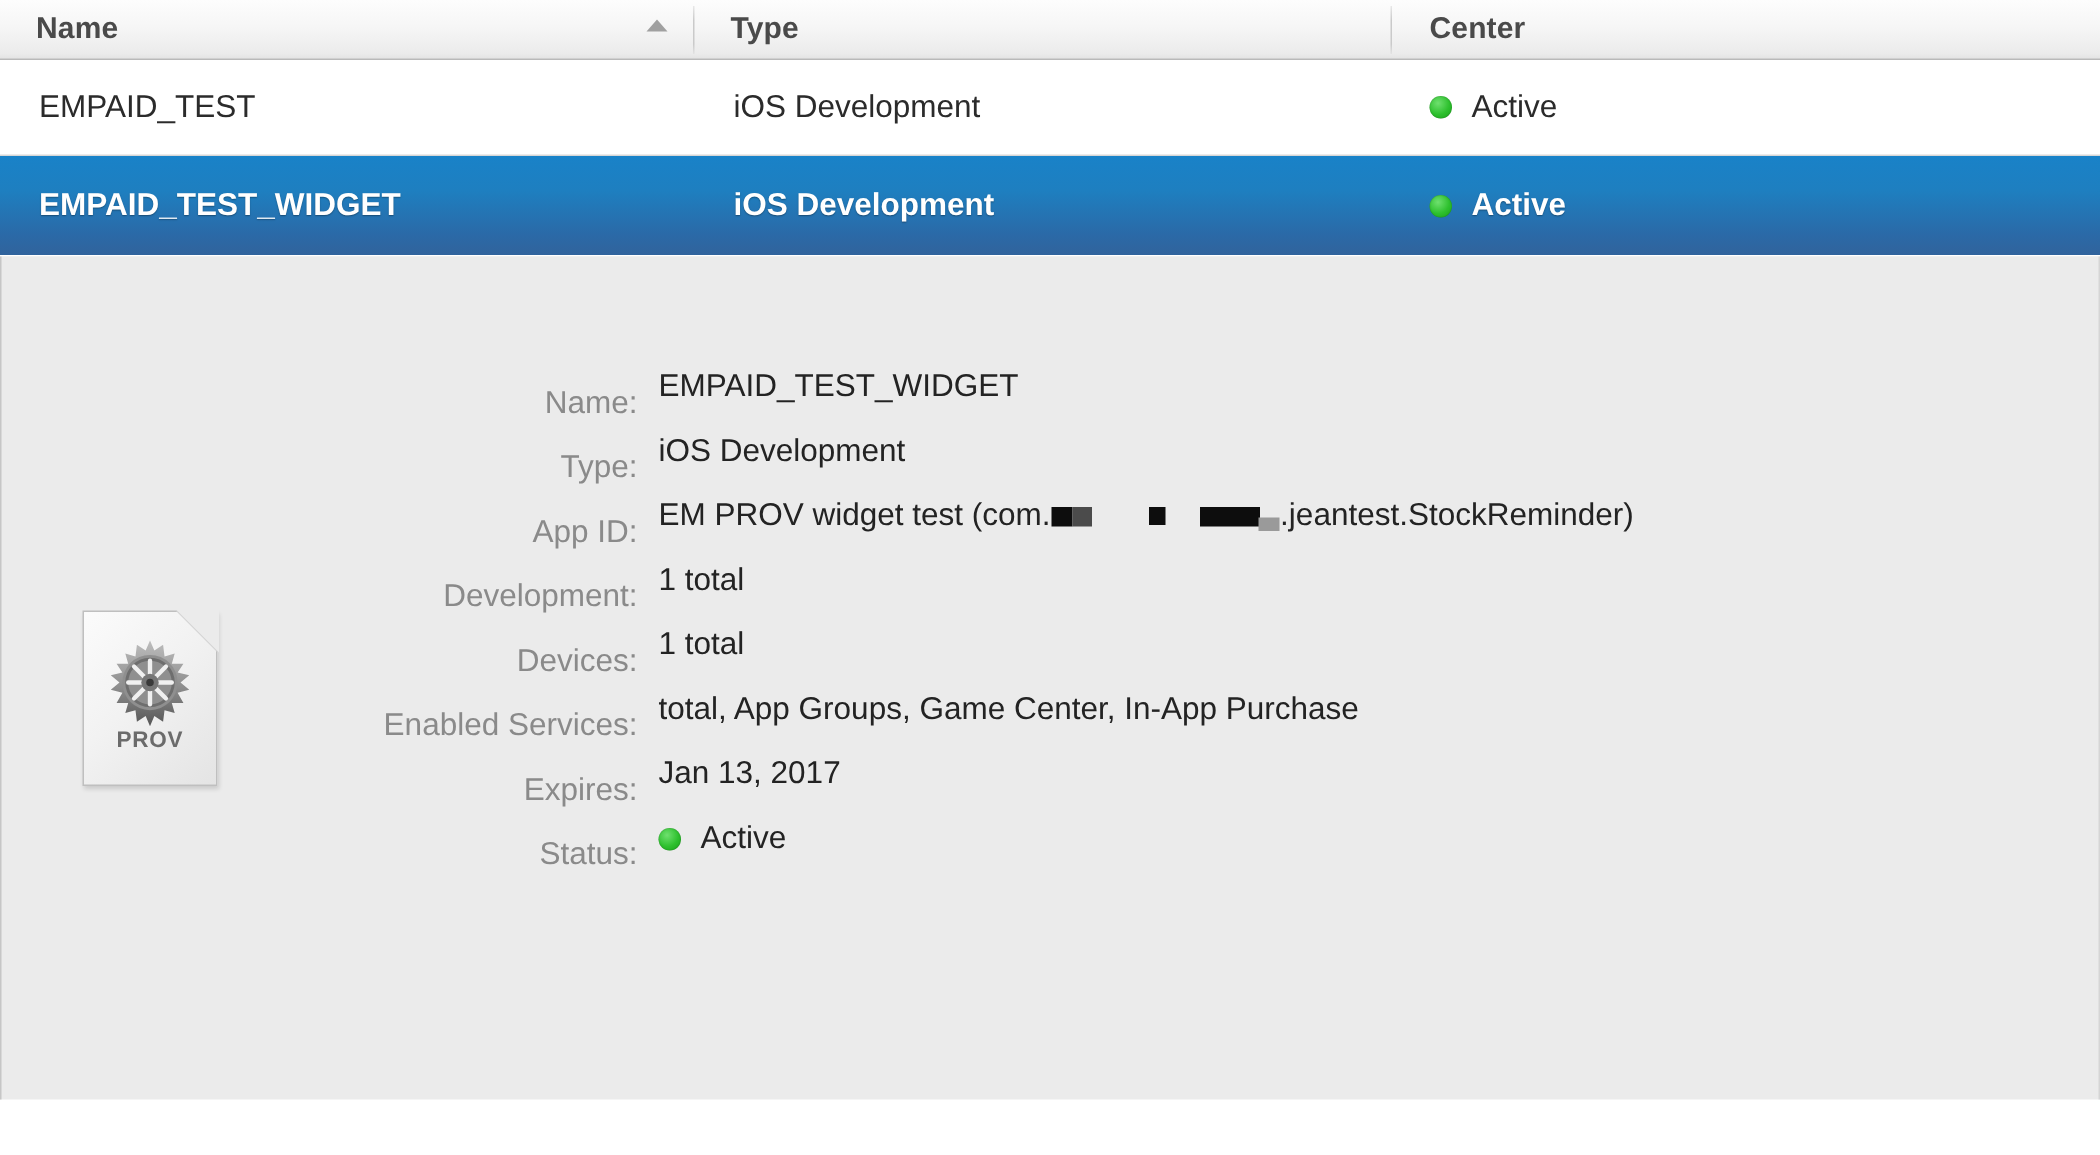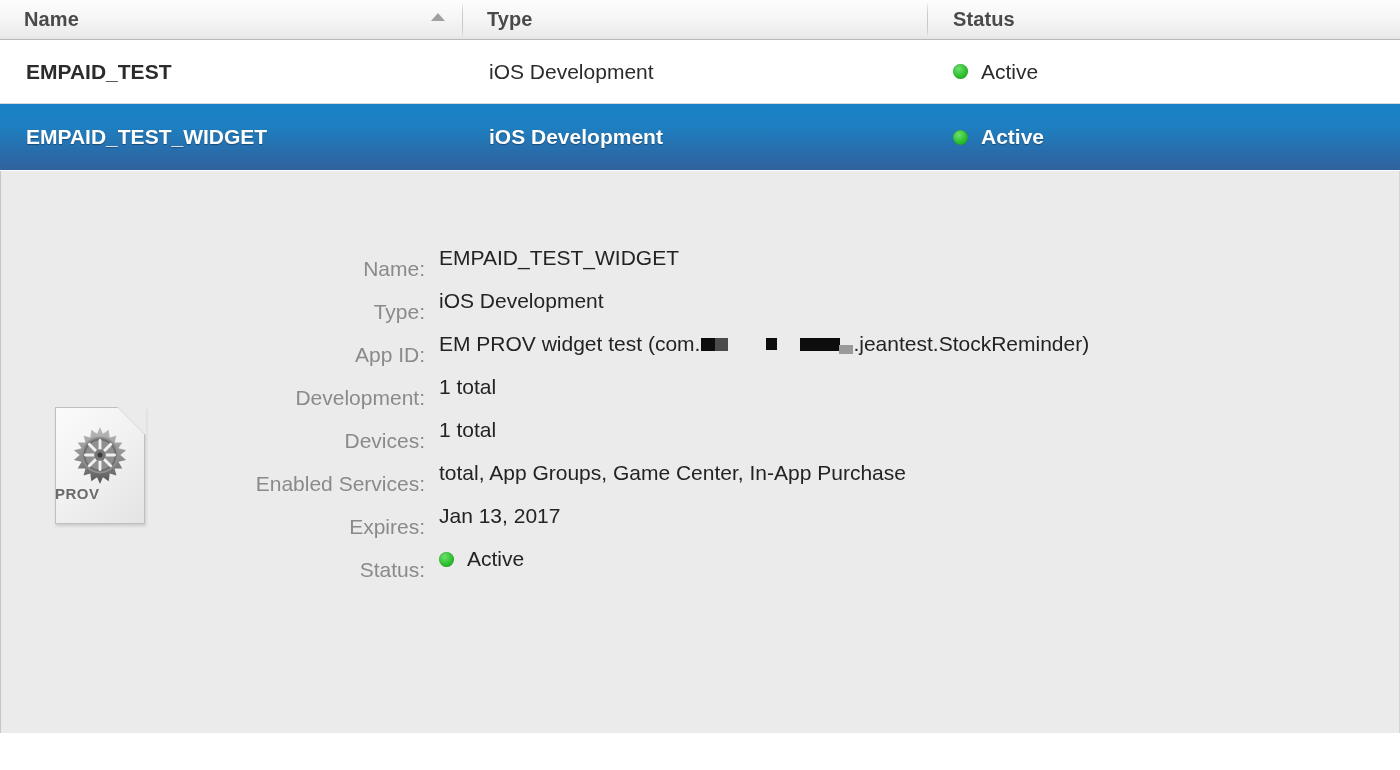--- a/index.html
+++ b/index.html
@@ -82,21 +82,21 @@
   .cell {
     position: absolute;
     top: 0;
     height: 100%;
     display: flex;
     align-items: center;
     font-size: 21px;
     color: #2b2b2b;
     white-space: nowrap;
   }
-  .cell.c-name   { left: 26px; font-weight: bold; }
+  .cell.c-name   { left: 26px; font-weight: normal; }
   .cell.c-type   { left: 489px; }
   .cell.c-status { left: 953px; }
   .row.selected .cell {
     color: #ffffff;
     font-weight: bold;
     text-shadow: 0 1px 1px rgba(0,0,0,0.35);
   }
   .row.selected .cell.c-name { font-weight: bold; }
 
   .dot {
@@ -153,20 +153,21 @@
     position: absolute;
     left: 14px;
     top: 18px;
     width: 62px;
     height: 62px;
   }
   .prov-icon .prov-text {
     position: absolute;
     left: 0; right: 0;
     bottom: 22px;
+    text-align: center;
     font-size: 15px;
     font-weight: bold;
     color: #6b6b6b;
     letter-spacing: 0.5px;
   }
 
   .fields {
     position: absolute;
     left: 0; top: 0;
   }
@@ -223,21 +224,21 @@
 <body>
 
 <div class="app">
 
   <div class="table-header">
     <div class="col-head c-name">Name</div>
     <div class="sort-arrow"></div>
     <div class="hdr-divider d1"></div>
     <div class="col-head c-type">Type</div>
     <div class="hdr-divider d2"></div>
-    <div class="col-head c-status">Status</div>
+    <div class="col-head c-status">Center</div>
   </div>
 
   <div class="rows">
 
     <div class="row">
       <div class="cell c-name">EMPAID_TEST</div>
       <div class="cell c-type">iOS Development</div>
       <div class="cell c-status">
         <span class="dot"></span>
         <span class="status-label">Active</span>

